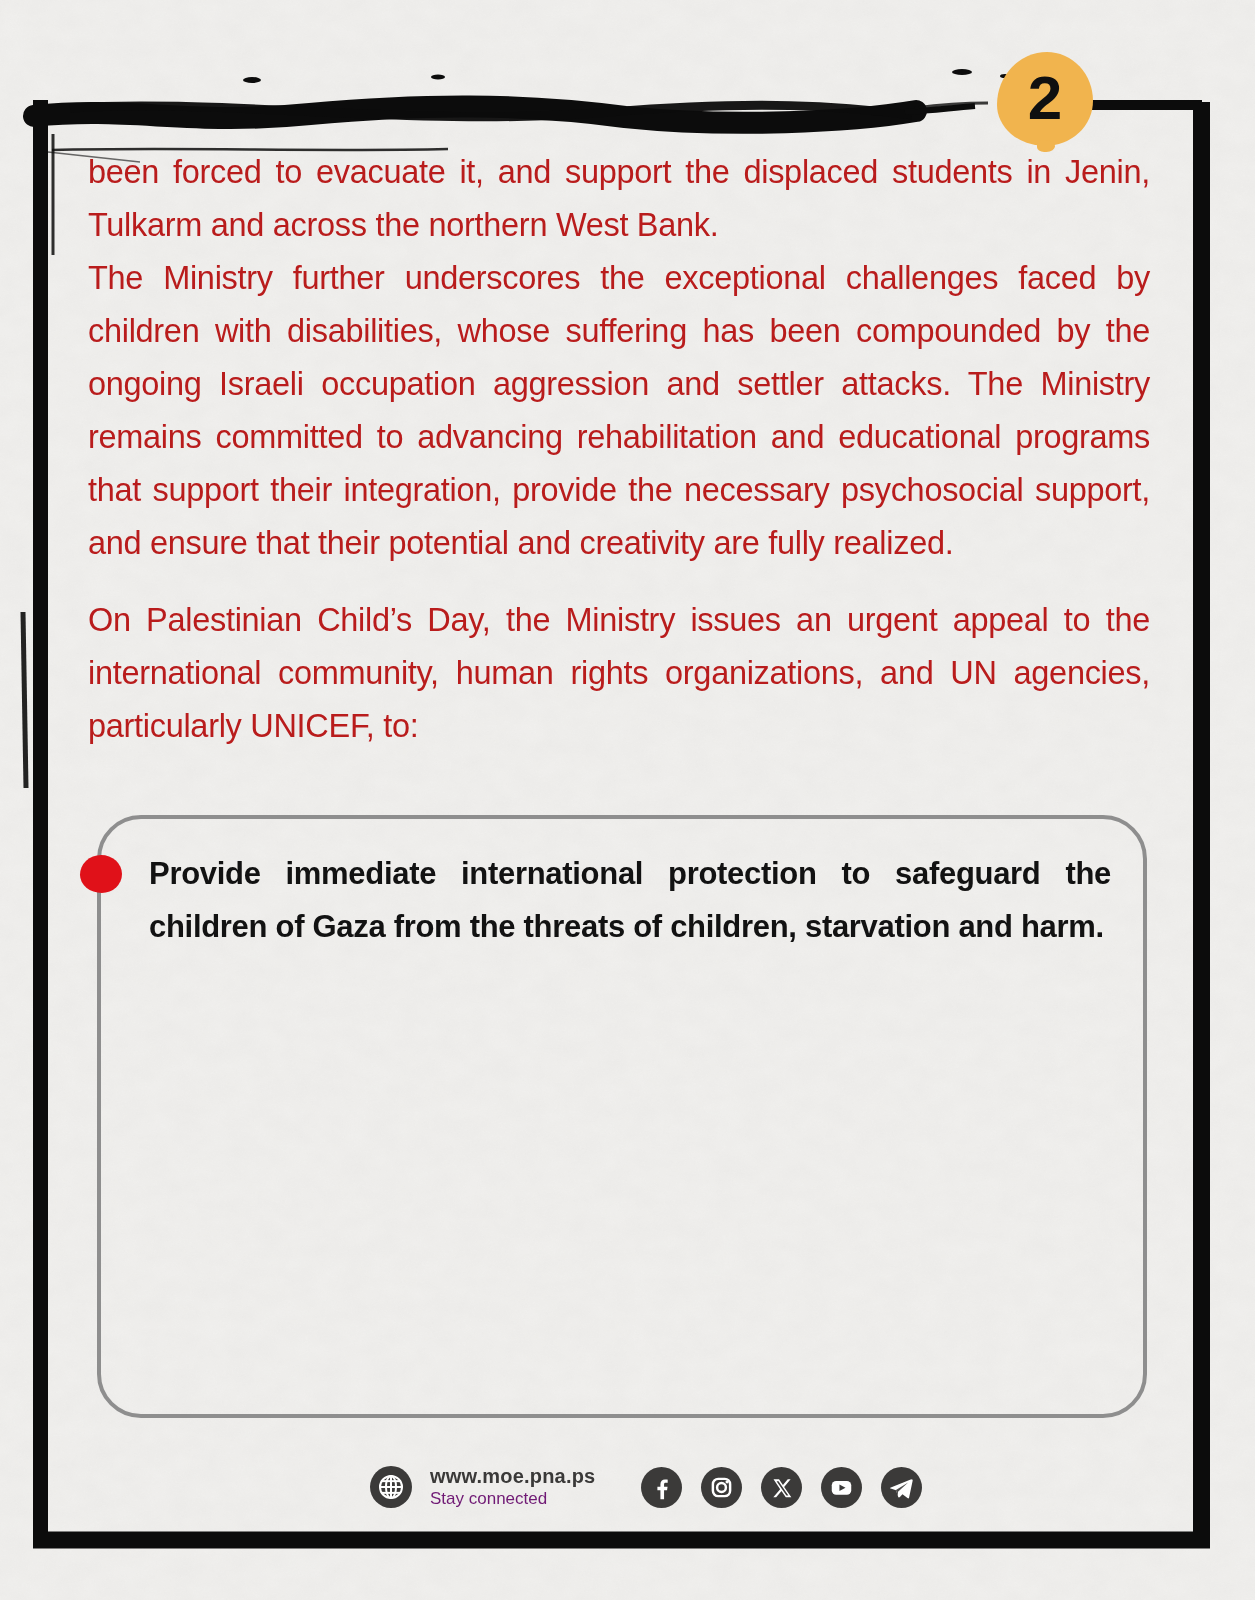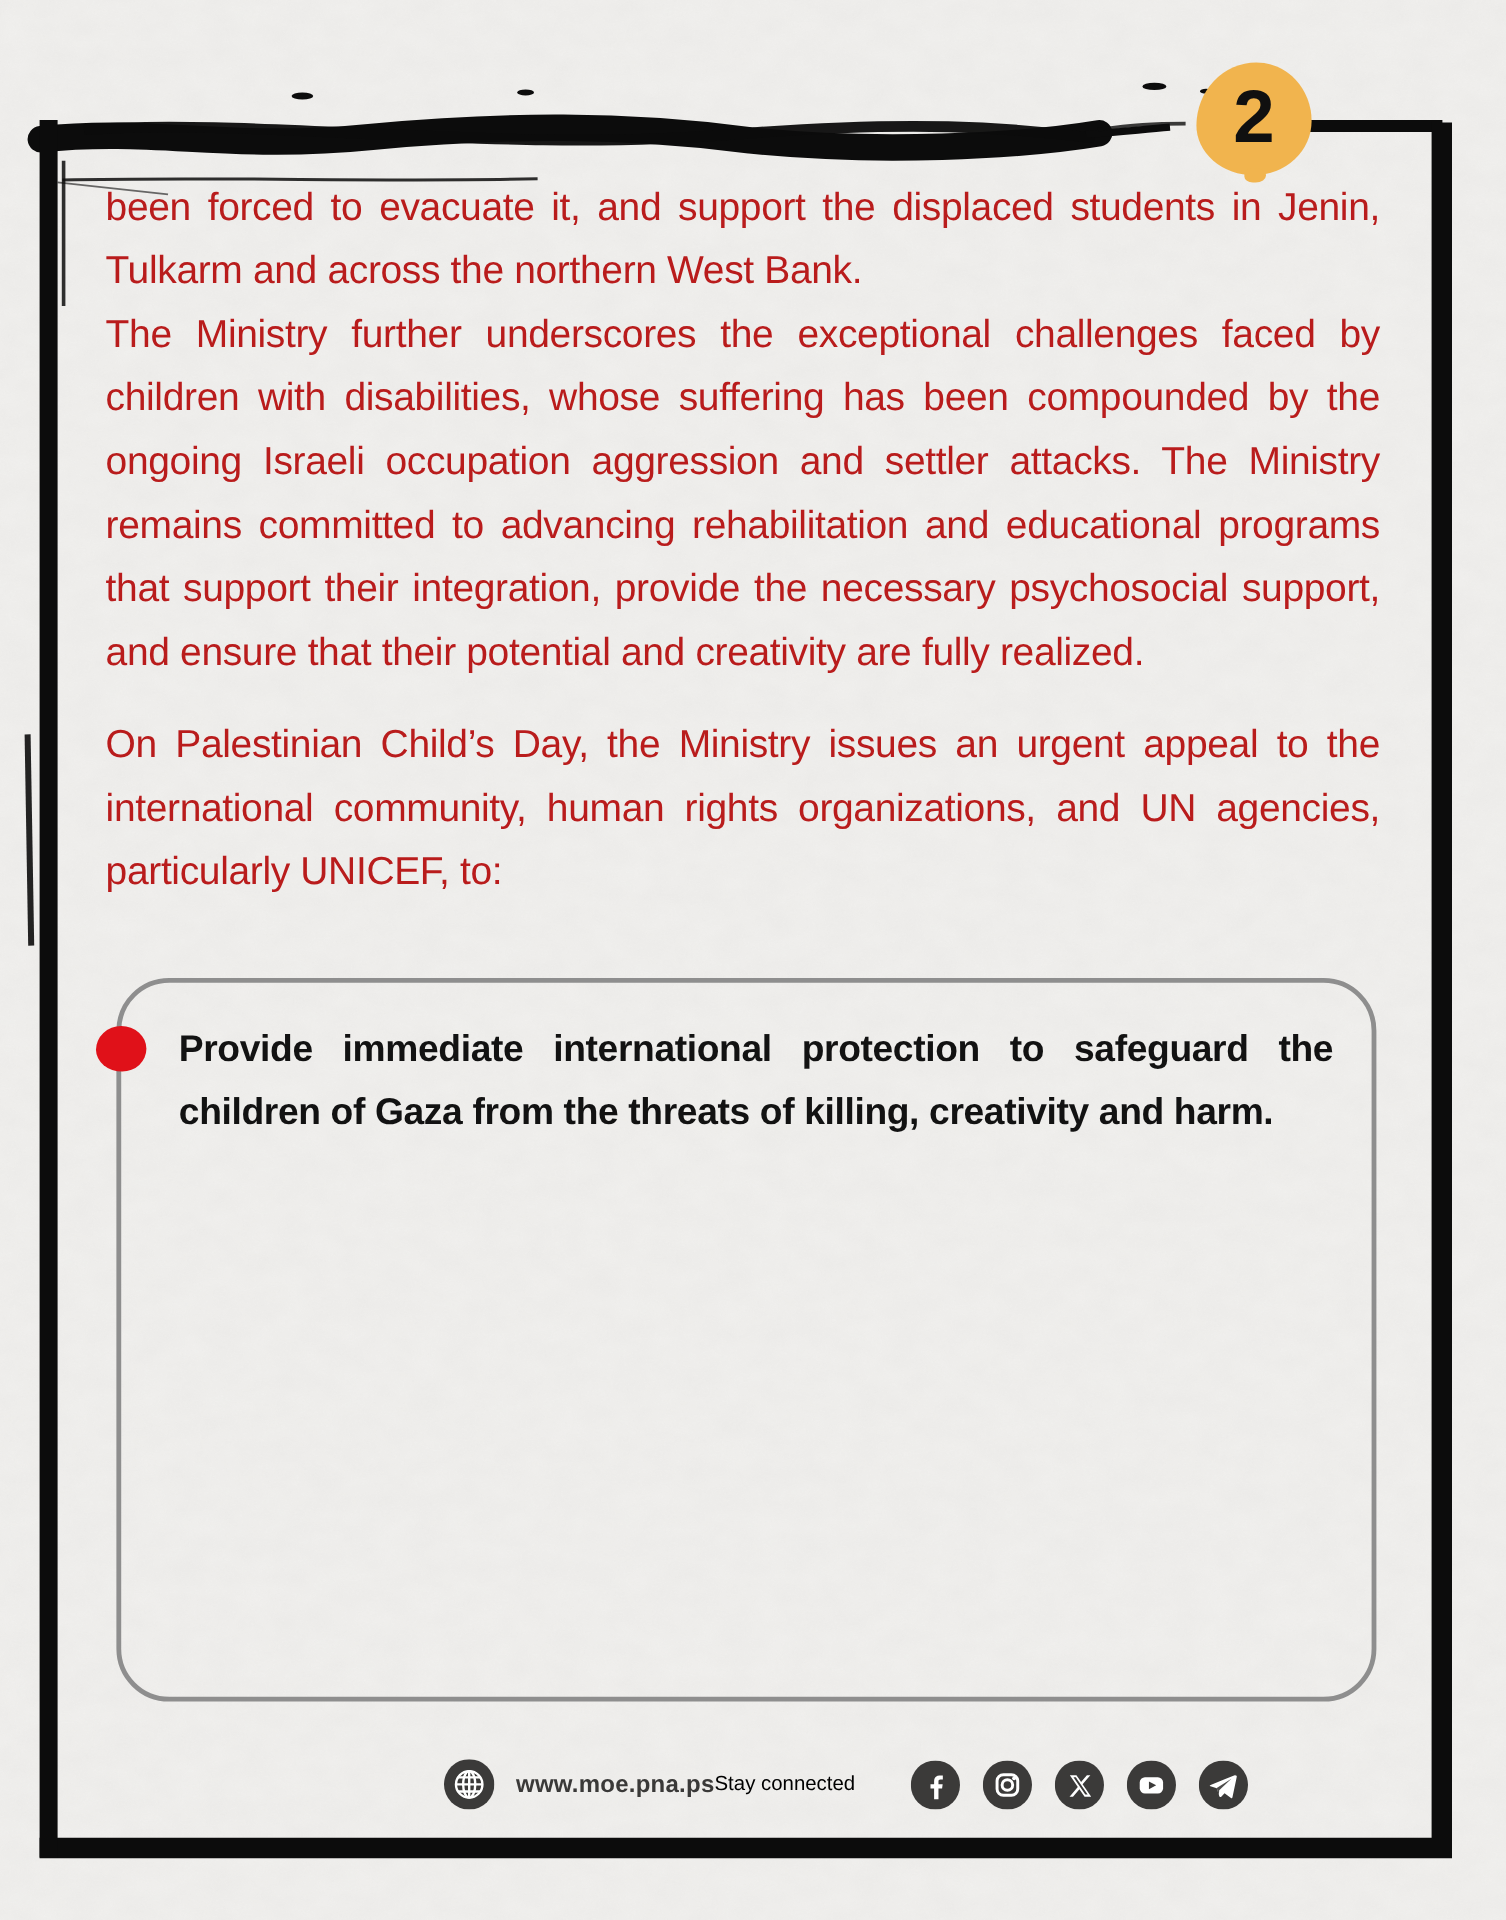--- a/index.html
+++ b/index.html
@@ -115,31 +115,31 @@
     height: 50px;
     display: flex;
     align-items: center;
     z-index: 2;
   }
   .site-block {
     display: flex;
     align-items: center;
     column-gap: 18px;
   }
-  .site-text { display: flex; }
+  .site-text { display: flex; flex-direction: column; }
   .site-url {
     font-size: 20px;
     font-weight: 700;
     color: #3a3938;
     letter-spacing: 0.2px;
   }
   .site-tagline {
     font-size: 17px;
     font-weight: 400;
-    color: #000000;
+    color: #701a75;
     margin-top: 1px;
   }
   .social-row {
     display: flex;
     align-items: center;
     column-gap: 19px;
     margin-left: 46px;
   }
   .sicon {
     width: 41px;
@@ -202,21 +202,21 @@
 
 <div class="body-text">
   <p>been forced to evacuate it, and support the displaced students in Jenin, Tulkarm and across the northern West Bank.</p>
   <p>The Ministry further underscores the exceptional challenges faced by children with disabilities, whose suffering has been compounded by the ongoing Israeli occupation aggression and settler attacks. The Ministry remains committed to advancing rehabilitation and educational programs that support their integration, provide the necessary psychosocial support, and ensure that their potential and creativity are fully realized.</p>
   <p class="spaced">On Palestinian Child’s Day, the Ministry issues an urgent appeal to the international community, human rights organizations, and UN agencies, particularly UNICEF, to:</p>
 </div>
 
 <div class="appeal-box">
   <div class="appeal-item">
     <span class="bullet-dot"></span>
-    <p>Provide immediate international protection to safeguard the children of Gaza from the threats of killing, creativity and harm.</p>
+    <p>Provide immediate international protection to safeguard the children of Gaza from the threats of children, starvation and harm.</p>
   </div>
 </div>
 
 <div class="footer">
   <div class="site-block">
     <span class="globe-wrap">
       <svg viewBox="0 0 40 40" width="42" height="42">
         <circle cx="20" cy="20" r="20" fill="#3b3a39"></circle>
         <g stroke="#ffffff" stroke-width="1.9" fill="none">
           <circle cx="20" cy="20" r="10.5"></circle>

